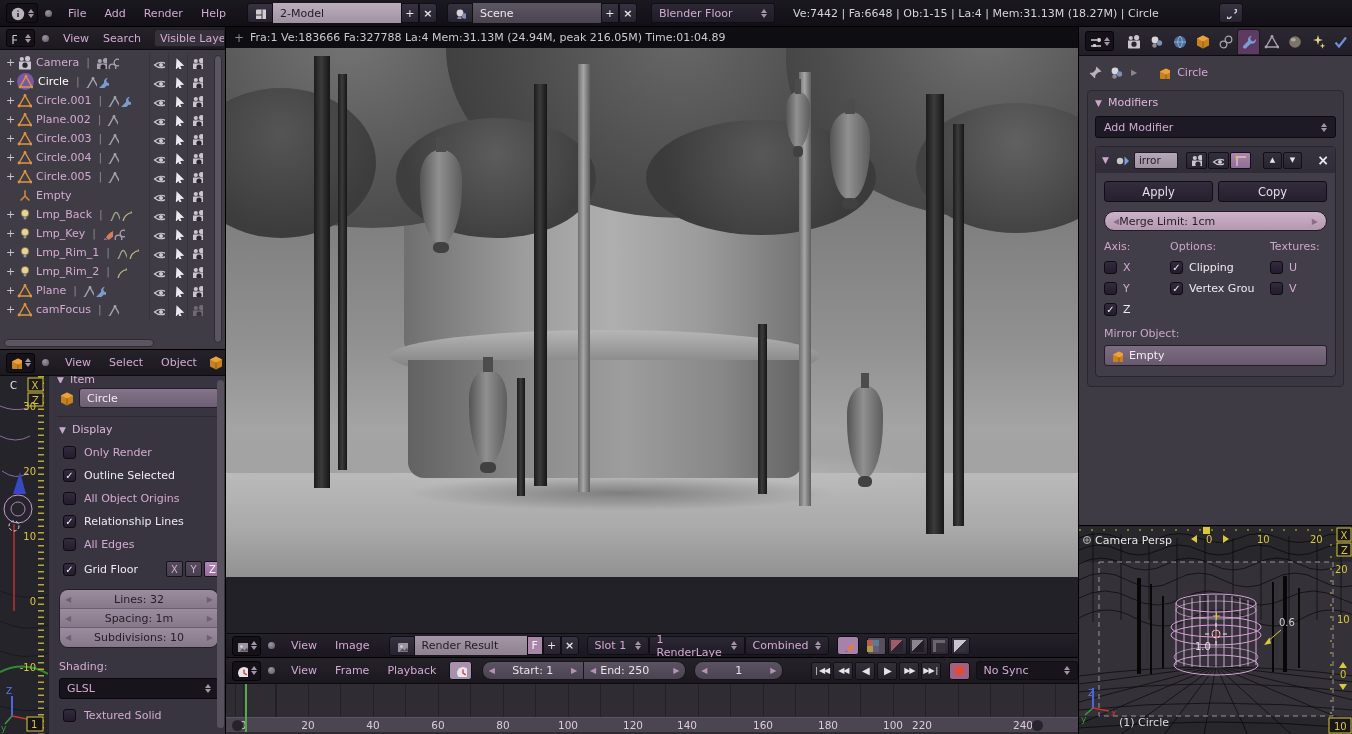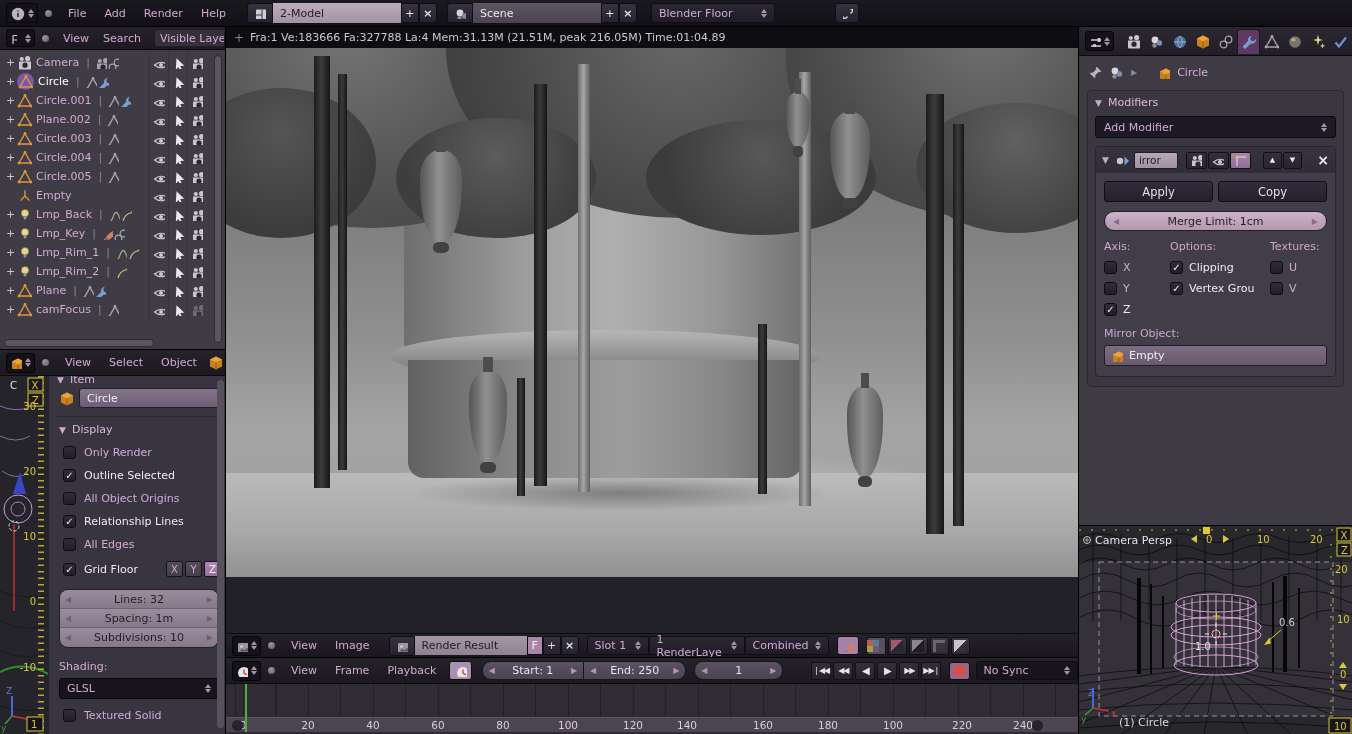--- a/index.html
+++ b/index.html
@@ -271,20 +271,21 @@
   <span class="flight" style="width:128px;background:linear-gradient(#5d5663,#4b4450);color:#ece7ee">Scene</span>
   <span class="btn" style="width:18px;border-radius:0">+</span>
   <span class="btn" style="width:18px;border-radius:0 3px 3px 0;font-weight:bold">×</span>
   <span class="dd" style="width:124px;margin-left:14px">
       <span>Blender Floor</span>
       <span class="ud" style="margin-left:auto">
         <i class="u"></i>
         <i class="d"></i>
       </span>
     </span>
+  <span class="stats">Ve:7442 | Fa:6648 | Ob:1-15 | La:4 | Mem:31.13M (18.27M) | Circle</span>
   <span class="btn" style="width:24px;margin-left:60px">
       <svg class="ic ic12">
         <use href="#s-fullscr"></use>
       </svg>
     </span>
 </div>
 
 <div id="outliner" class="abs">
   <div class="hdr">
     <span class="etype" style="height:18px">
@@ -842,21 +843,21 @@
         <span class="cb"></span>
         <span>Textured Solid</span>
       </div>
     <div class="npscroll"></div>
   </div>
 </div>
 
 <div id="center" class="abs">
   <div id="imgstats">
       <span style="color:#8a8690;font-size:12px">+</span>
-      <span>Fra:1  Ve:183666 Fa:327788 La:4 Mem:31.13M (21.51M, peak 216.05M) Time:01:04.89</span>
+      <span>Fra:1  Ve:183666 Fa:327788 La:4 Mem:31.13M (24.94M, peak 216.05M) Time:01:04.89</span>
     </div>
   <div id="render">
     <div class="ground"></div>
     <div class="tshadow"></div>
     <div class="tank">
       <div class="tk-up"></div>
       <div class="tk-top"></div>
       <div class="tk-fl"></div>
       <div class="tk-lo"></div>
     </div>
@@ -968,21 +969,21 @@
           <use href="#s-clock"></use>
         </svg>
       </span>
     <span class="tfield" style="width:106px;border-radius:9px 0 0 9px;margin-left:10px">
         <span class="sar" style="color:#b792b4">◀</span>
         <span style="flex:1;text-align:center">Start: 1</span>
         <span class="sar" style="color:#b792b4">▶</span>
       </span>
     <span class="tfield" style="width:106px;border-radius:0 9px 9px 0;border-left:none">
         <span class="sar" style="color:#b792b4">◀</span>
-        <span style="flex:1;text-align:center">End: 250</span>
+        <span style="flex:1;">End: 250</span>
         <span class="sar" style="color:#b792b4">▶</span>
       </span>
     <span class="tfield" style="width:92px;border-radius:9px;margin-left:8px">
         <span class="sar" style="color:#b792b4">◀</span>
         <span style="flex:1;text-align:center">1</span>
         <span class="sar" style="color:#b792b4">▶</span>
       </span>
     <span style="margin-left:26px;display:flex">
       <span class="pb">❘◀◀</span>
       <span class="pb">◀◀</span>
@@ -1008,21 +1009,21 @@
     <span class="tick" style="left:82px">20</span>
     <span class="tick" style="left:147px">40</span>
     <span class="tick" style="left:212px">60</span>
     <span class="tick" style="left:277px">80</span>
     <span class="tick" style="left:342px">100</span>
     <span class="tick" style="left:407px">120</span>
     <span class="tick" style="left:461px">140</span>
     <span class="tick" style="left:537px">160</span>
     <span class="tick" style="left:602px">180</span>
     <span class="tick" style="left:667px">100</span>
-    <span class="tick" style="left:736px">220</span>
+    <span class="tick" style="left:696px">220</span>
     <span class="tick" style="left:797px">240</span>
     <span class="scrubdot" style="left:6px"></span>
     <span class="scrubdot" style="left:806px"></span>
   </div>
   <div id="greenline"></div>
 </div>
 
 <div id="props" class="abs">
   <div class="hdr">
     <span class="etype">
@@ -1142,21 +1143,21 @@
         </span>
         <span style="margin-left:auto;color:#eceaee;font-size:14px;font-weight:bold">×</span>
       </div>
       <div class="modbody">
         <div style="display:flex;gap:5px">
           <span class="abtn">Apply</span>
           <span class="abtn">Copy</span>
         </div>
         <div class="mpill">
             <span class="sar" style="color:#8d6b8a">◀</span>
-            <span style="flex:1;text-align:center">Merge Limit: 1cm</span>
+            <span style="flex:1;text-align:left">Merge Limit: 1cm</span>
             <span class="sar" style="color:#8d6b8a">▶</span>
           </div>
         <div class="mgrid">
           <span class="mlabel">Axis:</span>
           <span class="mlabel">Options:</span>
           <span class="mlabel">Textures:</span>
           <span class="mcell">
               <span class="cb"></span>
               <span>X</span>
             </span>

